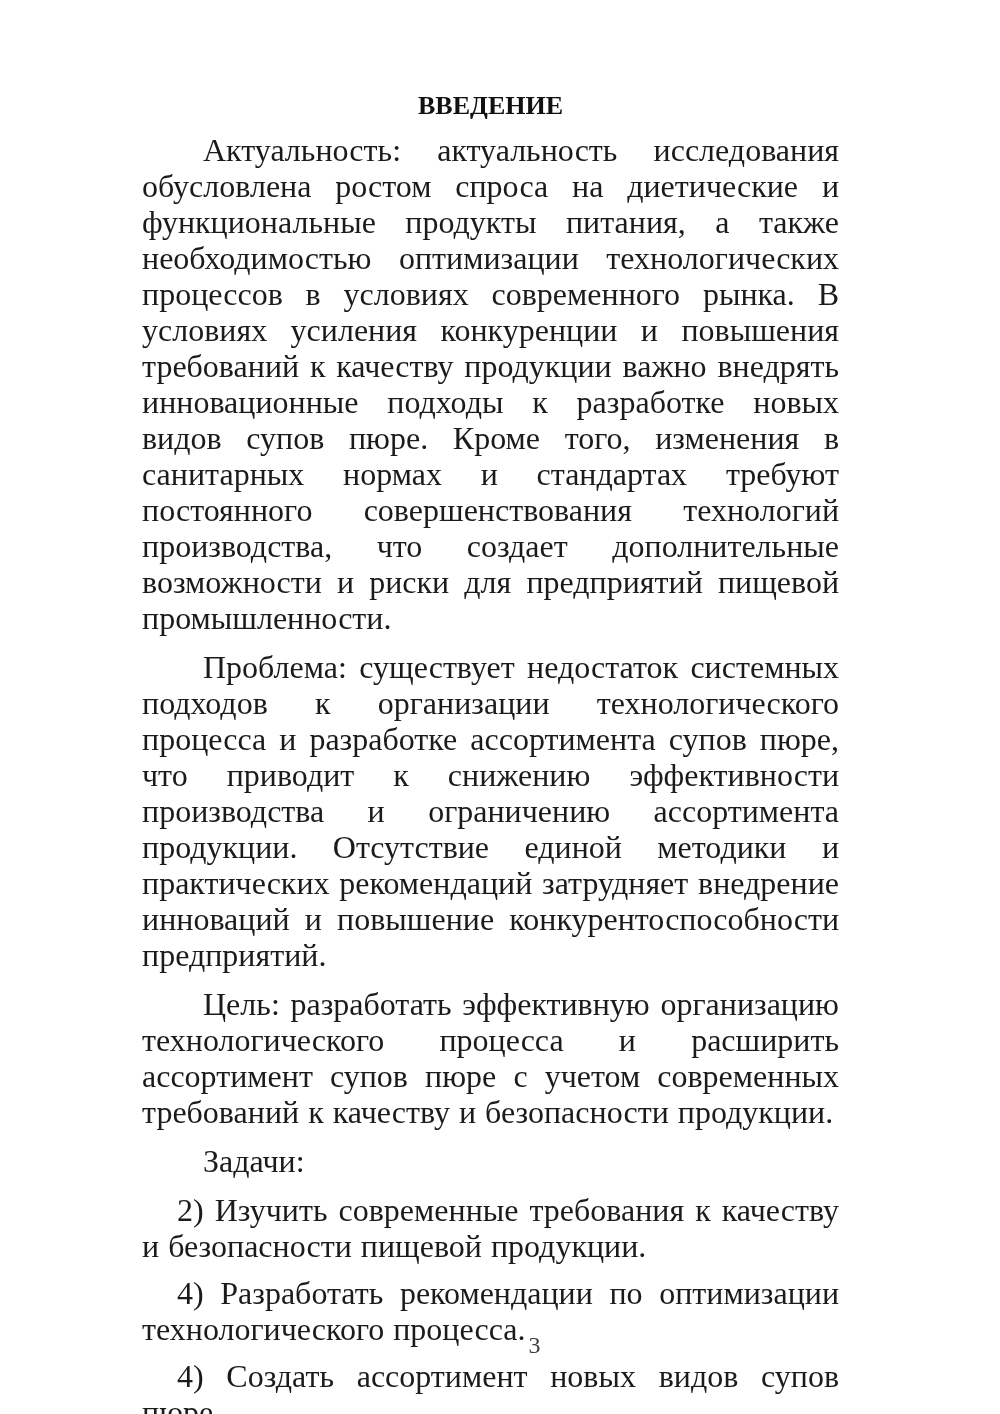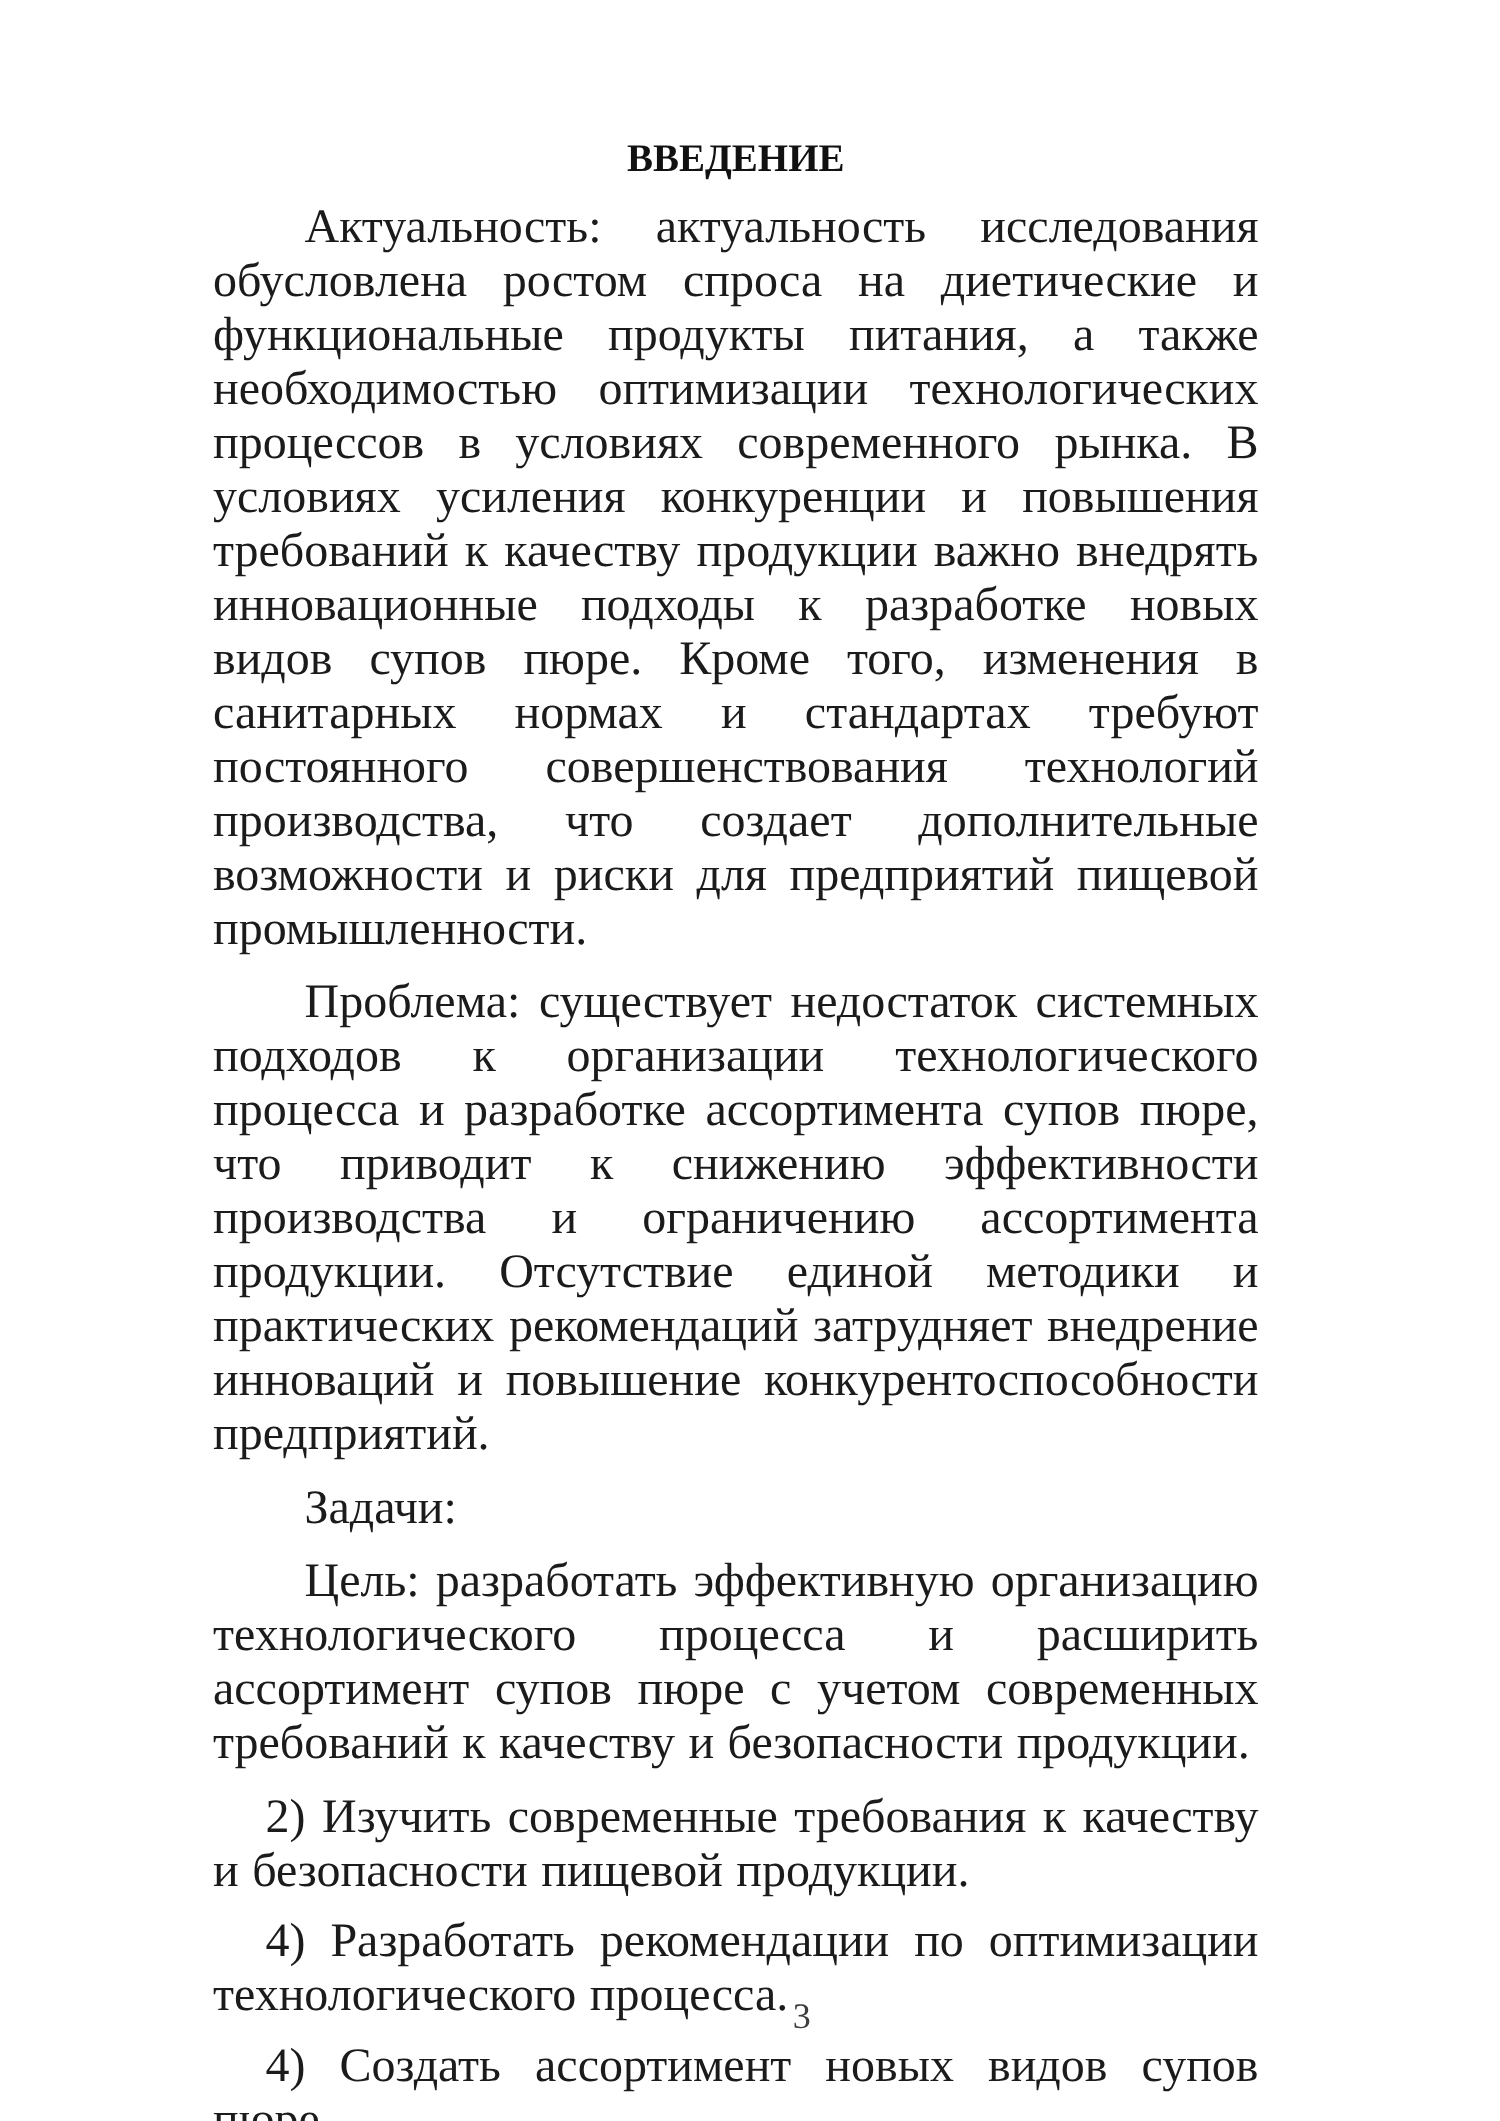--- a/index.html
+++ b/index.html
@@ -57,23 +57,23 @@
 <body>
 
 <div class="page">
 
   <h1 class="doc-title">ВВЕДЕНИЕ</h1>
 
   <p class="para">Актуальность: актуальность исследования обусловлена ростом спроса на диетические и функциональные продукты питания, а также необходимостью оптимизации технологических процессов в условиях современного рынка. В условиях усиления конкуренции и повышения требований к качеству продукции важно внедрять инновационные подходы к разработке новых видов супов пюре. Кроме того, изменения в санитарных нормах и стандартах требуют постоянного совершенствования технологий производства, что создает дополнительные возможности и риски для предприятий пищевой промышленности.</p>
 
   <p class="para">Проблема: существует недостаток системных подходов к организации технологического процесса и разработке ассортимента супов пюре, что приводит к снижению эффективности производства и ограничению ассортимента продукции. Отсутствие единой методики и практических рекомендаций затрудняет внедрение инноваций и повышение конкурентоспособности предприятий.</p>
 
+  <p class="para">Цель: разработать эффективную организацию технологического процесса и расширить ассортимент супов пюре с учетом современных требований к качеству и безопасности продукции.</p>
+
   <p class="para">Задачи:</p>
-
-  <p class="para">Цель: разработать эффективную организацию технологического процесса и расширить ассортимент супов пюре с учетом современных требований к качеству и безопасности продукции.</p>
 
 
   <p class="para task">2) Изучить современные требования к качеству и безопасности пищевой продукции.</p>
 
   <p class="para task">4) Разработать рекомендации по оптимизации технологического процесса.</p>
 
   <p class="para task">4) Создать ассортимент новых видов супов пюре.</p>
 
 
   <p class="para">Объект исследования: объектом исследования является технологический процесс производства супов пюре на предприятиях</p>

